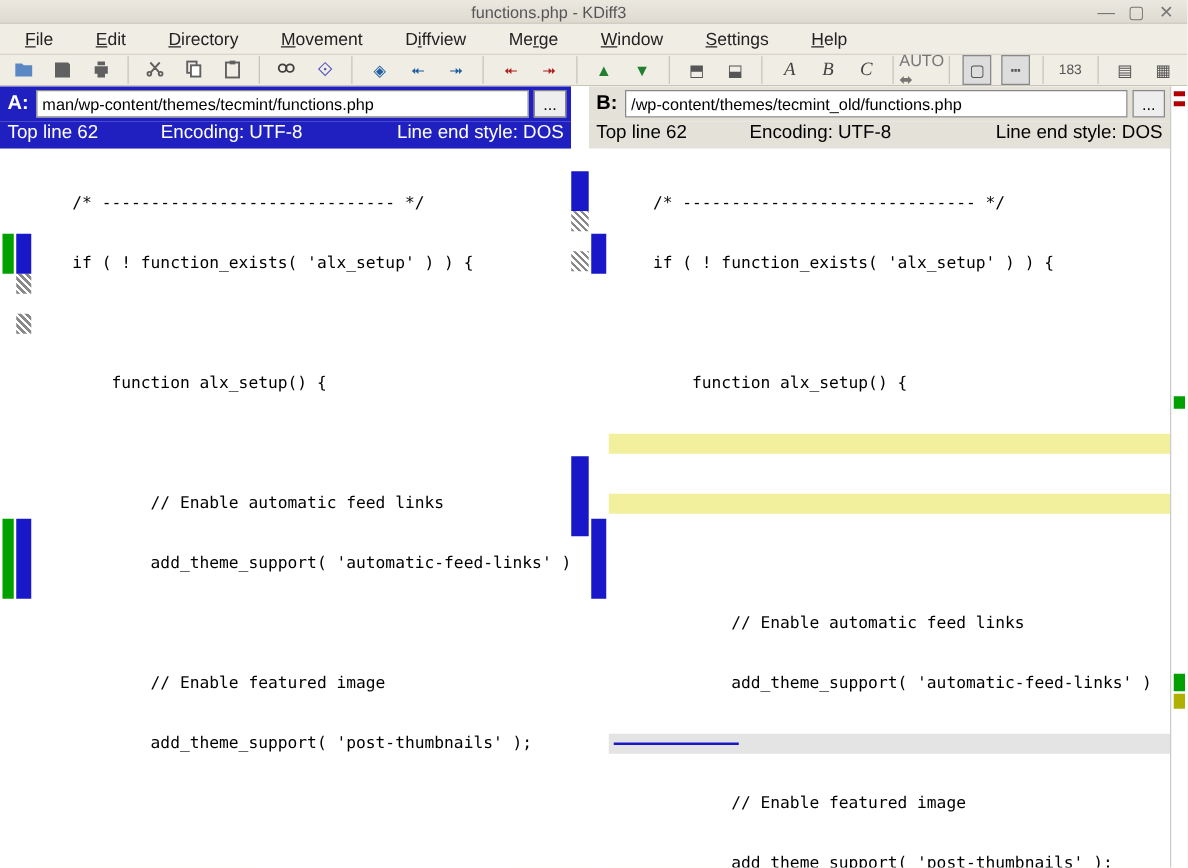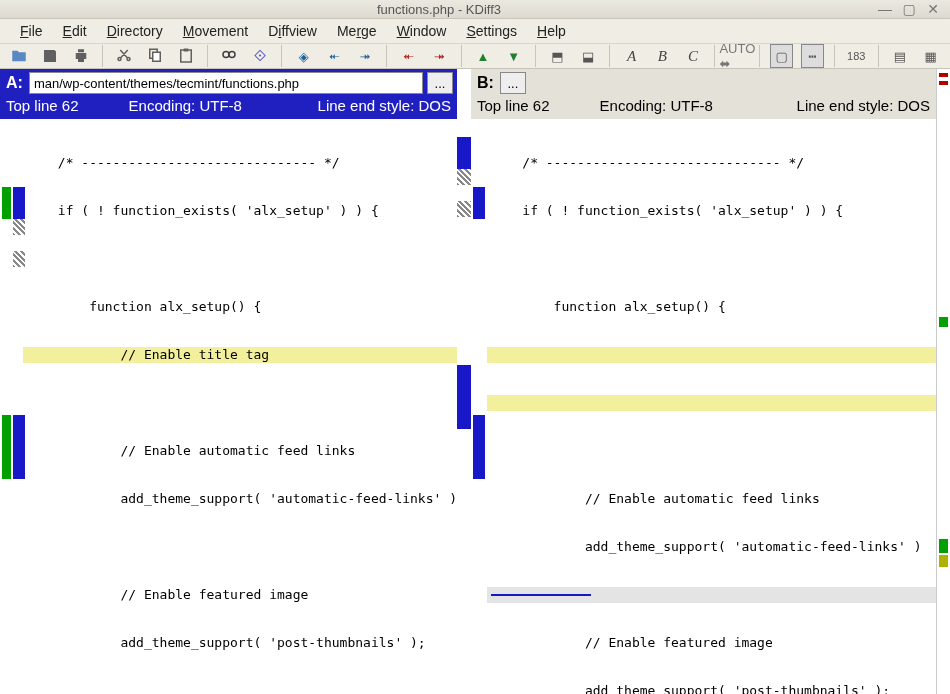--- a/index.html
+++ b/index.html
@@ -26,21 +26,21 @@
 .winbtn {
   width: 22px; height: 18px;
   display: inline-flex; align-items: center; justify-content: center;
   color: #777; font-size: 14px; margin-left: 2px;
 }
 .menubar {
   height: 28px;
   display: flex;
   align-items: center;
   padding: 0 10px;
-  gap: 0;
+  gap: 14px;
 }
 .menuitem {
   padding: 4px 10px;
   font-size: 14px;
   color: #222;
 }
 .menuitem u { text-decoration: underline; }
 .toolbar {
   height: 30px;
   display: flex;
@@ -267,21 +267,20 @@
         <div class="cb-seg" style="top:100px;height:16px;background:repeating-linear-gradient(45deg,#888,#888 2px,#fff 2px,#fff 4px)"></div>
         <div class="cb-seg" style="top:132px;height:16px;background:repeating-linear-gradient(45deg,#888,#888 2px,#fff 2px,#fff 4px)"></div>
         <div class="cb-seg" style="top:68px;height:32px;background:#1818c8"></div>
         <div class="cb-seg" style="top:296px;height:64px;background:#1818c8"></div>
       </div>
       <div class="codelines">
         <div class="line">    /* ------------------------------ */</div>
         <div class="line">    if ( ! function_exists( 'alx_setup' ) ) {</div>
         <div class="line"></div>
         <div class="line">        function alx_setup() {</div>
-        <div class="line hl-yellow">            // Enable title tag</div>
         <div class="line"></div>
         <div class="line">            // Enable automatic feed links</div>
         <div class="line">            add_theme_support( 'automatic-feed-links' )</div>
         <div class="line"></div>
         <div class="line">            // Enable featured image</div>
         <div class="line">            add_theme_support( 'post-thumbnails' );</div>
         
         
         
         
@@ -308,20 +307,21 @@
   <div style="width:14px;background:#fff;position:relative">
     <div style="position:absolute;top:68px;left:0;width:14px;height:32px;background:#1818c8"></div>
     <div style="position:absolute;top:100px;left:0;width:14px;height:16px;background:repeating-linear-gradient(45deg,#888,#888 2px,#fff 2px,#fff 4px)"></div>
     <div style="position:absolute;top:132px;left:0;width:14px;height:16px;background:repeating-linear-gradient(45deg,#888,#888 2px,#fff 2px,#fff 4px)"></div>
     <div style="position:absolute;top:296px;left:0;width:14px;height:64px;background:#1818c8"></div>
   </div>
 
   <div class="pane paneB">
     <div class="pane-header">
       <span class="pane-label">B:</span>
+      <input class="pane-path" value="/wp-content/themes/tecmint_old/functions.php" style="">
       <button class="pane-browse">...</button>
     </div>
     <div class="pane-status">
       <span class="ps-left">Top line 62</span>
       <span class="ps-mid">Encoding: UTF-8</span>
       <span class="ps-right">Line end style: DOS</span>
     </div>
     <div class="code-area">
       <div class="changebar">
         <div class="cb-seg" style="top:68px;height:32px;background:#1818c8"></div>

